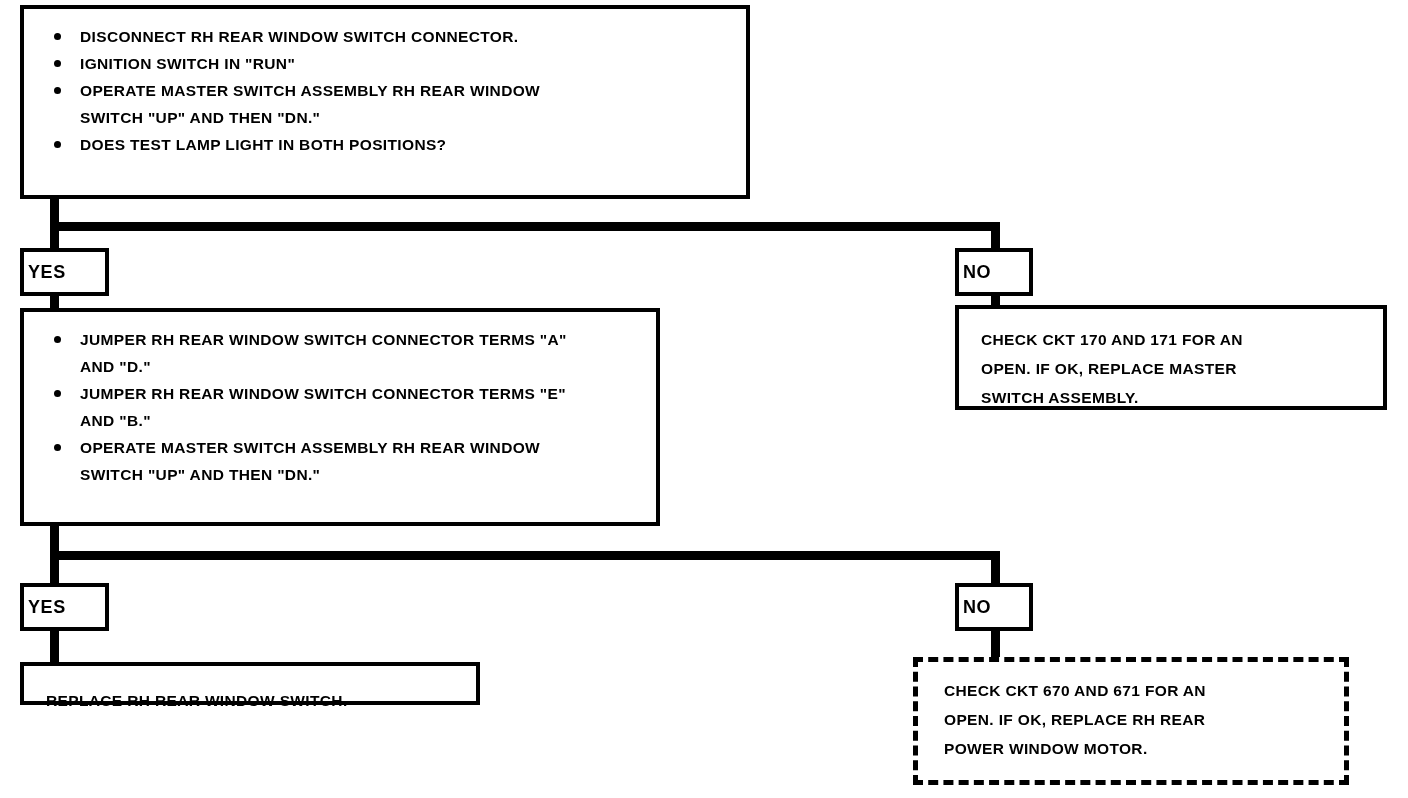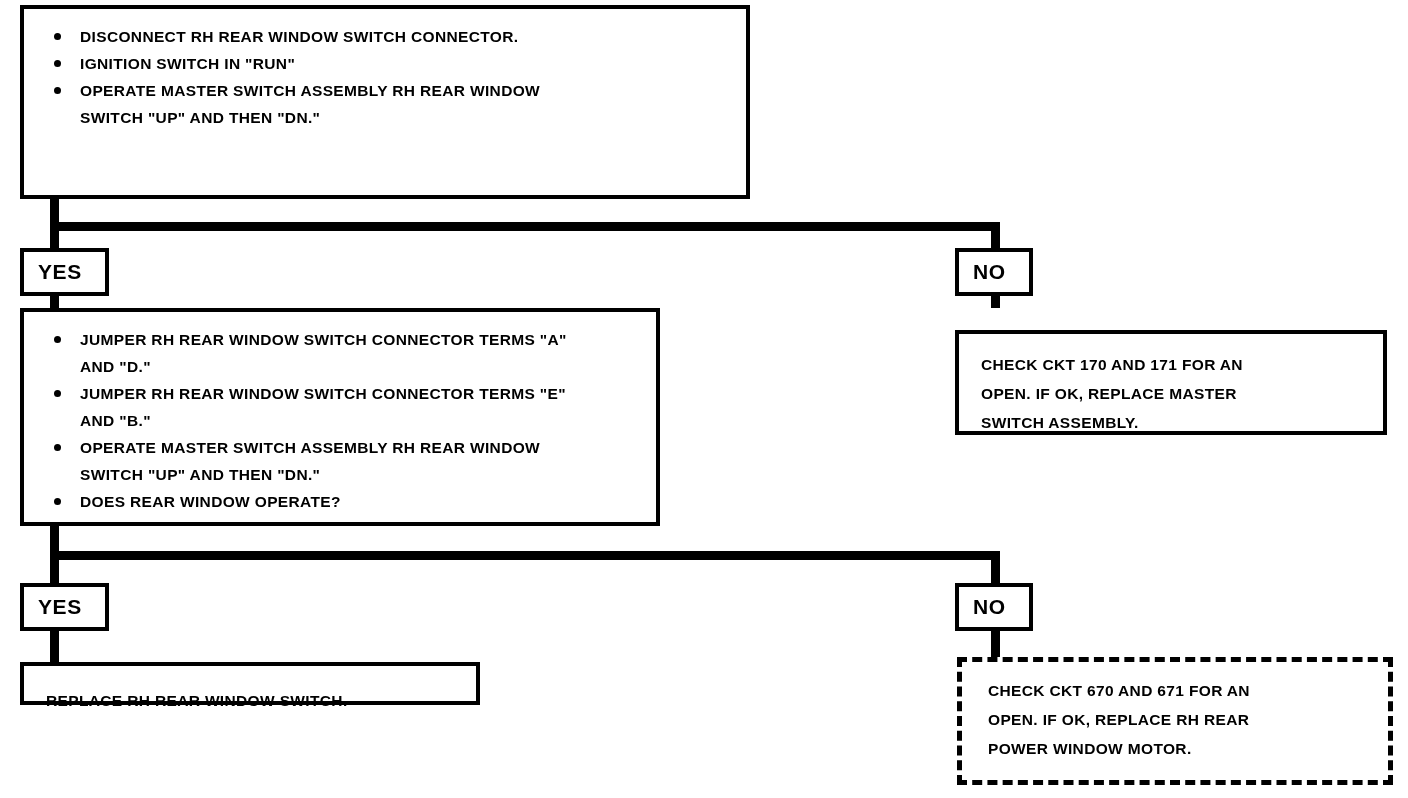--- a/index.html
+++ b/index.html
@@ -33,25 +33,25 @@
   .decision {
     position: absolute;
     box-sizing: border-box;
     border: 4px solid #000000;
     background: #ffffff;
     z-index: 4;
     display: flex;
     align-items: center;
   }
   .decision .dlabel {
-    font-size: 21px;
+    font-size: 18px;
     font-weight: bold;
     letter-spacing: 0.6px;
     color: #000000;
-    padding-left: 14px;
+    padding-left: 4px;
     white-space: nowrap;
   }
   
   .bullet-list {
     position: absolute;
     left: 0; top: 0;
     padding: 14px 10px 10px 22px;
     margin: 0;
     list-style: none;
   }
@@ -102,20 +102,21 @@
 <body>
 
 <div id="canvas">
 
   <div class="box" style="left:20px; top:5px; width:730px; height:194px;">
     <ul class="bullet-list" style="width:730px;">
       <li>DISCONNECT RH REAR WINDOW SWITCH CONNECTOR.</li>
       <li>IGNITION SWITCH IN "RUN"</li>
       <li>OPERATE MASTER SWITCH ASSEMBLY RH REAR WINDOW
 SWITCH "UP" AND THEN "DN."</li>
+      <li>DOES TEST LAMP LIGHT IN BOTH POSITIONS?</li>
     </ul>
   </div>
 
   <div class="conn" style="left:50px; top:199px; width:9px; height:50px;"></div>
 
   <div class="conn" style="left:50px; top:222px; width:950px; height:9px;"></div>
 
   <div class="conn" style="left:991px; top:222px; width:9px; height:30px;"></div>
 
   <div class="decision" style="left:20px; top:248px; width:89px; height:48px;">
@@ -131,25 +132,24 @@
   <div class="conn" style="left:991px; top:296px; width:9px; height:12px;"></div>
 
   <div class="box" style="left:20px; top:308px; width:640px; height:218px;">
     <ul class="bullet-list" style="width:785px;">
       <li>JUMPER RH REAR WINDOW SWITCH CONNECTOR TERMS "A"
 AND "D."</li>
       <li>JUMPER RH REAR WINDOW SWITCH CONNECTOR TERMS "E"
 AND "B."</li>
       <li>OPERATE MASTER SWITCH ASSEMBLY RH REAR WINDOW
 SWITCH "UP" AND THEN "DN."</li>
-      <li>DOES REAR WINDOW OPERATE?</li>
     </ul>
   </div>
 
-  <div class="box" style="left:955px; top:305px; width:432px; height:105px;margin-top:25px;">
+  <div class="box" style="left:955px; top:305px; width:432px; height:105px;">
     <div class="plain-text" style="width:432px;">CHECK CKT 170 AND 171 FOR AN
 OPEN.  IF OK, REPLACE MASTER
 SWITCH ASSEMBLY.</div>
   </div>
 
   <div class="conn" style="left:50px; top:526px; width:9px; height:60px;"></div>
 
   <div class="conn" style="left:50px; top:551px; width:950px; height:9px;"></div>
 
   <div class="conn" style="left:991px; top:551px; width:9px; height:34px;"></div>
@@ -163,19 +163,19 @@
   </div>
 
   <div class="conn" style="left:50px; top:631px; width:9px; height:31px;"></div>
 
   <div class="conn" style="left:991px; top:631px; width:9px; height:27px;"></div>
 
   <div class="box" style="left:20px; top:662px; width:460px; height:43px;">
     <div class="plain-text single" style="width:460px; padding-top:16px; line-height:20px;margin-top:9px;">REPLACE RH REAR WINDOW SWITCH.</div>
   </div>
 
-  <div class="box dashed" style="left:957px; top:657px; width:436px; height:128px;text-decoration:underline;">
+  <div class="box dashed" style="left:913px; top:657px; width:436px; height:128px;text-decoration:underline;">
     <div class="plain-text" style="width:436px; padding-top:14px; padding-left:26px;">CHECK CKT 670 AND 671 FOR AN
 OPEN.  IF OK, REPLACE RH REAR
 POWER WINDOW MOTOR.</div>
   </div>
 
 </div>
 
 </body></html>

